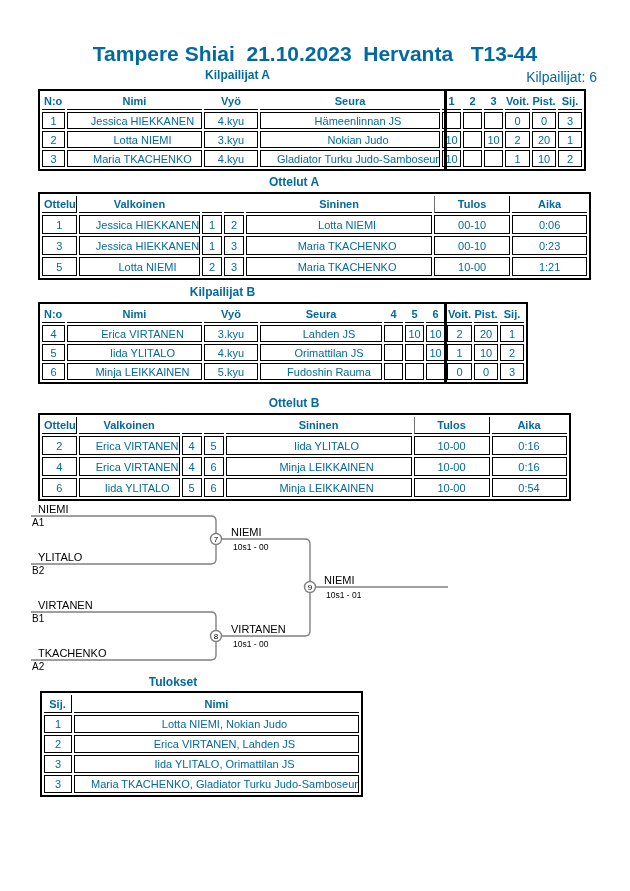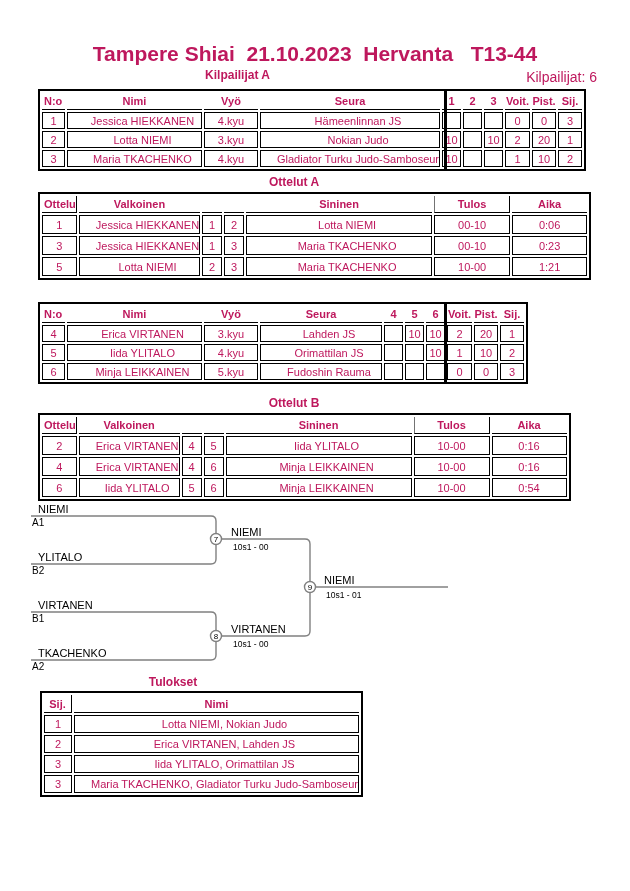--- a/index.html
+++ b/index.html
@@ -1,17 +1,17 @@
 <!DOCTYPE html>
 <html><head>
 <meta charset="utf-8">
 <style>
   html,body{margin:0;padding:0;background:#fff;}
   .page{position:relative;width:630px;height:891px;background:#fff;overflow:hidden;
-        font-family:"Liberation Sans",sans-serif;color:#be185d;}
+        font-family:"Liberation Sans",sans-serif;color:#0369a1;}
   .abs{position:absolute;}
   .title{left:0;top:42px;width:630px;text-align:center;font-size:21px;font-weight:bold;white-space:pre;}
   .sec-title{font-size:12px;font-weight:bold;text-align:center;}
   .count{top:69px;right:33px;font-size:14px;}
   .twrap{position:absolute;border:2px solid #000;background:#fff;margin-left:7px;}
   table{border-collapse:separate;border-spacing:2px;table-layout:fixed;}
   th{font-size:11px;font-weight:bold;padding:0;border:0 solid #000;border-bottom:1px solid #000;
      height:16px;text-align:center;overflow:visible;white-space:nowrap;}
   td{font-size:11px;padding:0;border:1px solid #000;height:15px;text-align:center;
      white-space:nowrap;overflow:visible;vertical-align:middle;}
@@ -153,20 +153,21 @@
         <td>2</td>
         <td>3</td>
         <td class="l">Maria TKACHENKO</td>
         <td>10-00</td>
         <td>1:21</td>
       </tr>
     </tbody>
       </table>
   </div>
 
+  <div class="abs sec-title" style="left:31px;top:285px;width:383px">Kilpailijat B</div>
 
   <div class="twrap" style="left:31px;top:302px;">
     <div class="vdiv" style="left:404px;"></div>
     <table>
       <colgroup>
           <col style="width:23px">
           <col style="width:135px">
           <col style="width:54px">
           <col style="width:122px">
         <col style="width:19px">

